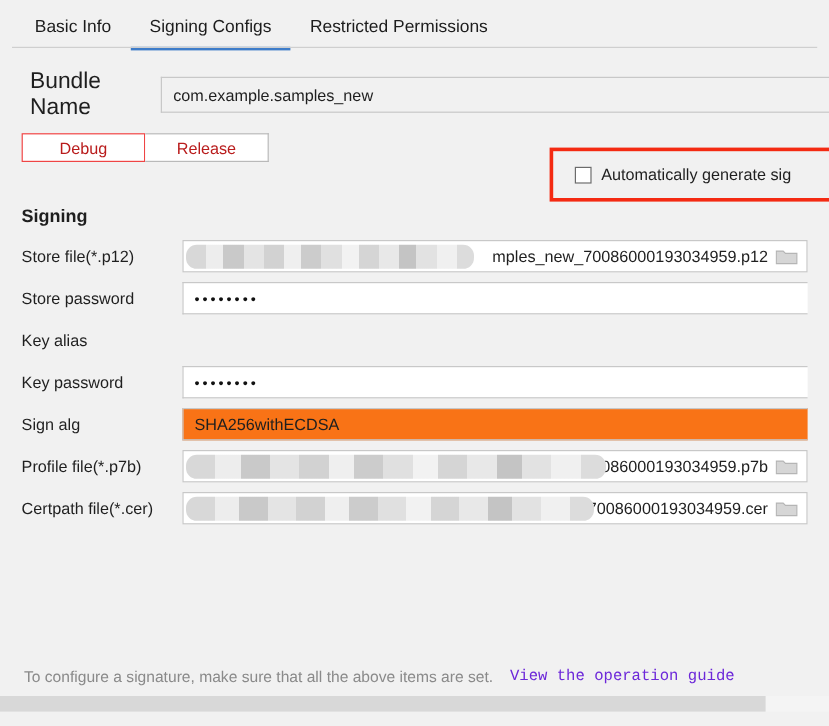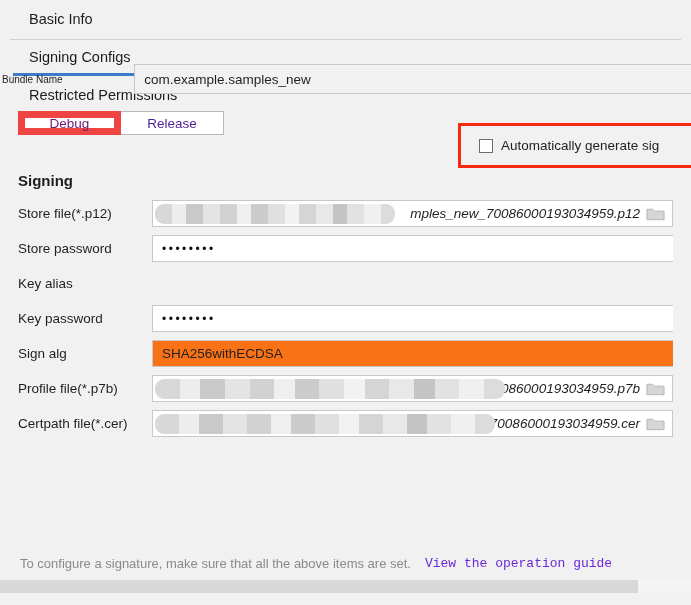--- a/index.html
+++ b/index.html
@@ -19,23 +19,23 @@
 
   
   .tabbar {
     position: absolute;
     left: 0; top: 0;
     width: 691px;
     height: 41px;
   }
   .tabs-inner {
     display: flex;
+    align-items: center;
     height: 46px;
     padding-left: 13px;
-    flex-direction: column;
   }
   .tab {
     position: relative;
     height: 38px;
     line-height: 38px;
     padding: 0 16px;
     font-size: 14.5px;
     color: #1c1c1c;
     white-space: nowrap;
     cursor: default;
@@ -58,23 +58,23 @@
   .bundle-row {
     position: absolute;
     left: 0; top: 64px;
     width: 691px;
     height: 30px;
     display: flex;
     align-items: center;
   }
   .bundle-label {
     width: 135px;
-    padding-left: 2px;
-    box-sizing: border-box;
-    font-size: 10px;
+    padding-left: 25px;
+    box-sizing: border-box;
+    font-size: 19px;
   }
   .bundle-field {
     height: 30px;
     width: 560px;
     background: #f1f1f1;
     border: 1px solid #c8c8c8;
     border-right: none;
     box-sizing: border-box;
     display: flex;
     align-items: center;
@@ -95,27 +95,27 @@
     height: 24px;
     box-sizing: border-box;
     display: flex;
     align-items: center;
     justify-content: center;
     font-size: 13.5px;
     background: #ffffff;
     cursor: default;
   }
   .seg.selected {
-    border: 7px solid #ef4444;
-    color: #701a75;
+    border: 1px solid #ef4444;
+    color: #b91c1c;
   }
   .seg.unselected {
     border: 1px solid #b9b9b9;
     border-left: none;
-    color: #4c1d95;
+    color: #b91c1c;
   }
 
   
   .autogen-box {
     position: absolute;
     left: 458px; top: 123px;
     width: 280px;
     height: 45px;
     border: 3px solid #f42a12;
     box-sizing: border-box;
@@ -171,21 +171,21 @@
     box-sizing: border-box;
     border: 1px solid #c8c8c8;
     background: #ffffff;
     display: flex;
     align-items: center;
     position: relative;
     font-size: 13.5px;
     overflow: hidden;
   }
   .finput.wide      { width: 521px; border-right: none; }
-  .finput.filebox   { width: 521px; font-style: italic; }
+  .finput.filebox   { width: 521px; }
   .finput.readonly  { background: #f97316; }
   .ftext {
     padding-left: 9px;
     white-space: nowrap;
   }
   .ftext.pwd {
     letter-spacing: 2.5px;
     font-size: 12px;
     color: #111;
   }

